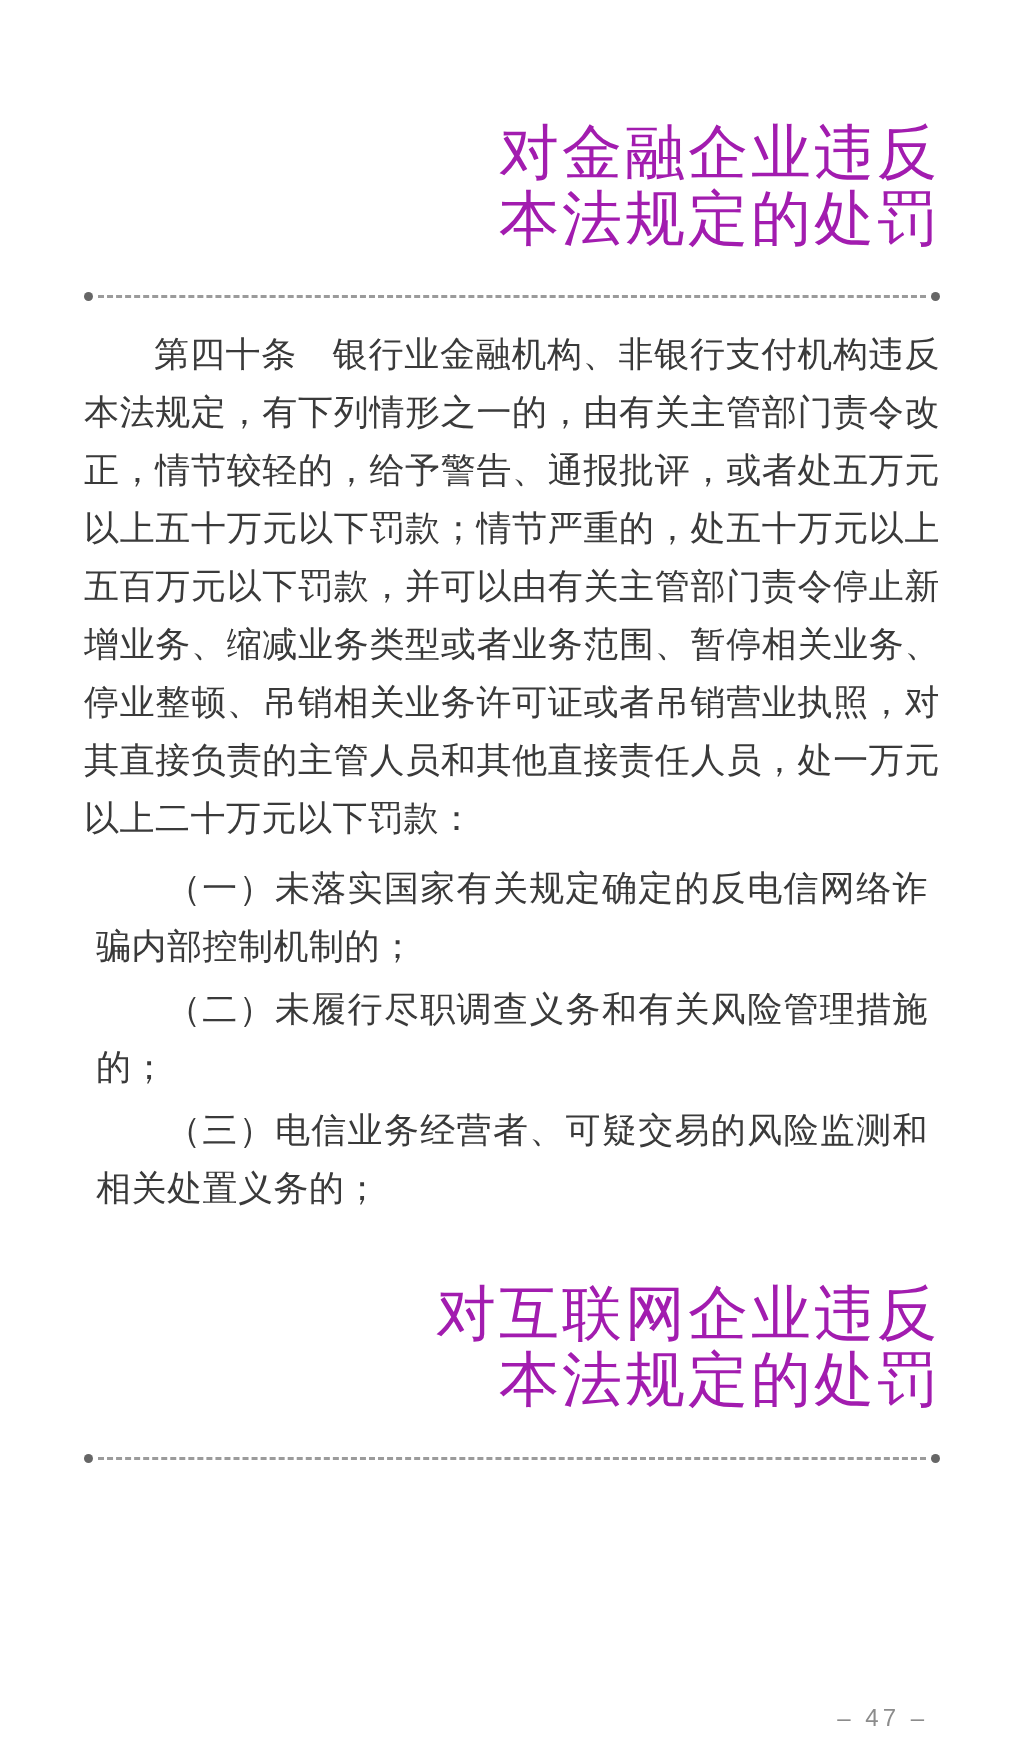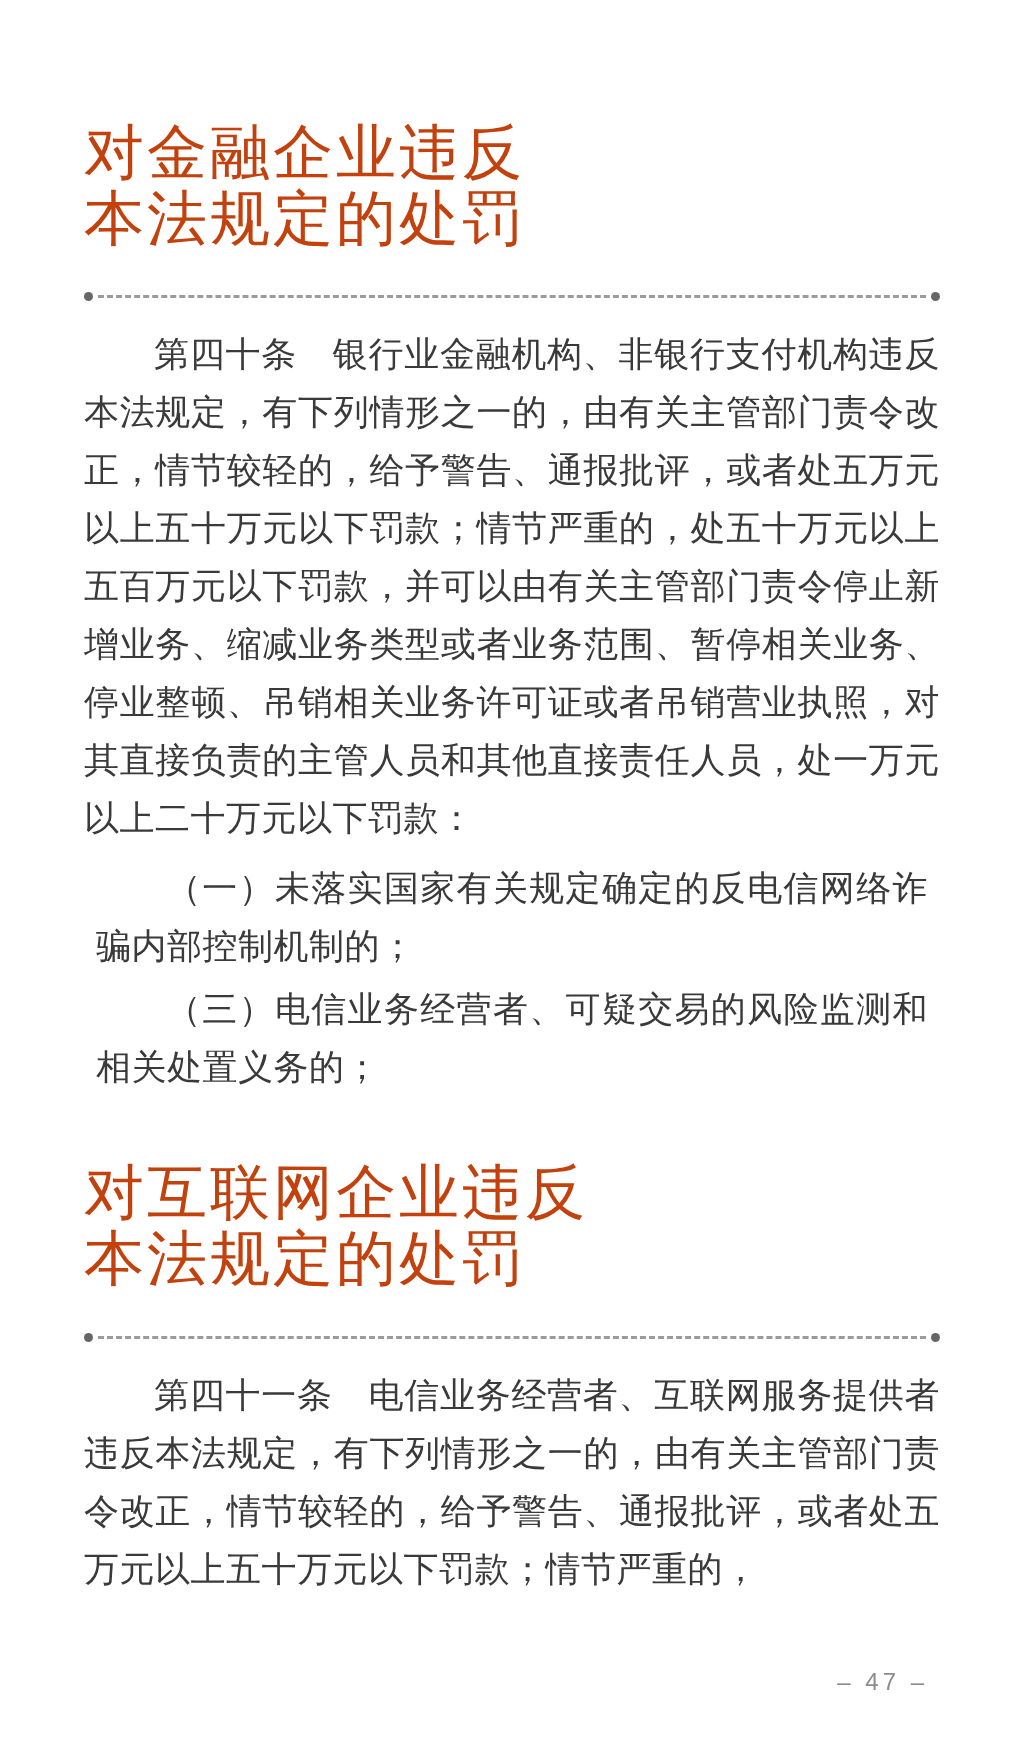--- a/index.html
+++ b/index.html
@@ -15,21 +15,22 @@
     overflow: hidden;
   }
   .page {
     box-sizing: border-box;
     width: 1024px;
     height: 1748px;
     padding: 0 84px;
     position: relative;
   }
   .section-heading {
-    color: #c2410c;
+    text-align: right;
+    color: #a21caf;
     font-size: 60px;
     line-height: 66px;
     font-weight: 500;
     letter-spacing: 3px;
   }
   .section-heading span { display: block; }
   .heading-financial { padding-top: 80px; }
   .heading-internet  { margin-top: 64px; }
 
   .divider {
@@ -65,21 +66,21 @@
     text-indent: 2em;
   }
   .items { margin: 12px; }
   .items p {
     margin: 5px 0 0 0;
     text-indent: 2em;
   }
 
   .page-number {
     position: absolute;
-    top: 1628px;
+    top: 1664px;
     right: 96px;
     color: #8C8C8C;
     font-size: 24px;
     letter-spacing: 4px;
     white-space: nowrap;
   }
 </style>
 </head>
 <body>
 
@@ -94,37 +95,35 @@
     <div class="divider">
       <span class="dot"></span>
       <span class="dash-line"></span>
       <span class="dot"></span>
     </div>
 
     <div class="body-text">
       <p class="article-paragraph">第四十条　银行业金融机构、非银行支付机构违反本法规定，有下列情形之一的，由有关主管部门责令改正，情节较轻的，给予警告、通报批评，或者处五万元以上五十万元以下罚款；情节严重的，处五十万元以上五百万元以下罚款，并可以由有关主管部门责令停止新增业务、缩减业务类型或者业务范围、暂停相关业务、停业整顿、吊销相关业务许可证或者吊销营业执照，对其直接负责的主管人员和其他直接责任人员，处一万元以上二十万元以下罚款：</p>
       <div class="items">
         <p>（一）未落实国家有关规定确定的反电信网络诈骗内部控制机制的；</p>
+        <p>（二）未履行尽职调查义务和有关风险管理措施的；</p>
         <p>（三）电信业务经营者、可疑交易的风险监测和相关处置义务的；</p>
       </div>
     </div>
   </div>
 
   <div class="section">
     <h1 class="section-heading heading-internet">
       <span>对互联网企业违反</span>
       <span>本法规定的处罚</span>
     </h1>
 
     <div class="divider">
       <span class="dot"></span>
       <span class="dash-line"></span>
       <span class="dot"></span>
     </div>
 
-    <div class="body-text">
-      <p class="article-paragraph">第四十一条　电信业务经营者、互联网服务提供者违反本法规定，有下列情形之一的，由有关主管部门责令改正，情节较轻的，给予警告、通报批评，或者处五万元以上五十万元以下罚款；情节严重的，</p>
-    </div>
   </div>
 
   <div class="page-number">– 47 –</div>
 
 </div>
 
 </body></html>

